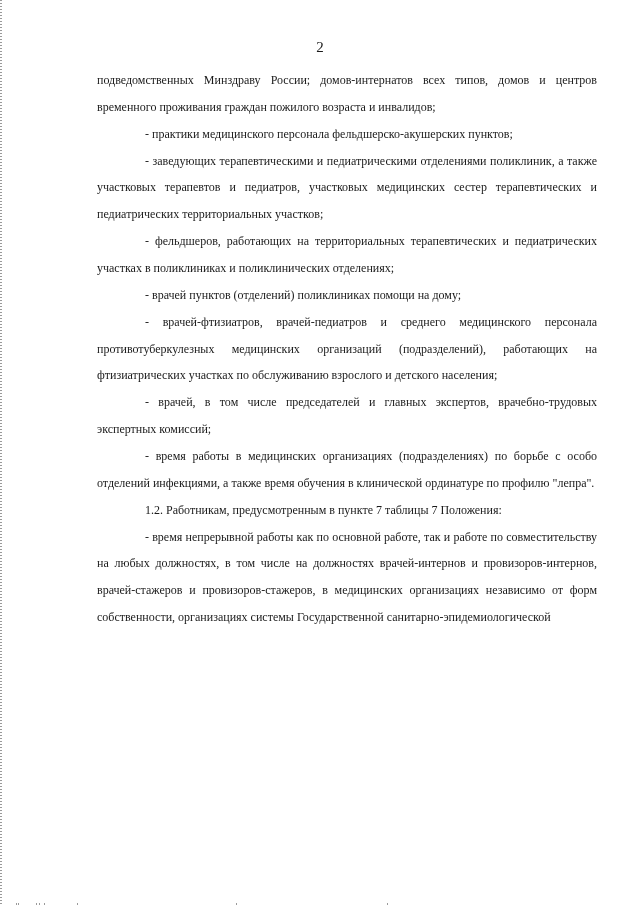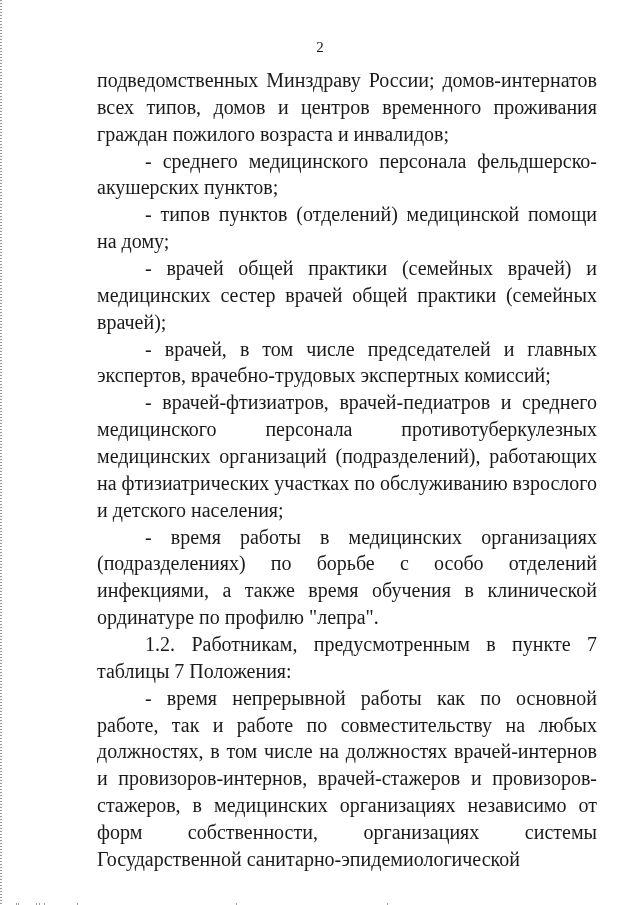--- a/index.html
+++ b/index.html
@@ -30,21 +30,21 @@
     width: 640px;
     text-align: center;
     font-size: 15px;
     line-height: 18px;
   }
   .body-text {
     position: absolute;
     top: 67px;
     left: 97px;
     width: 500px;
-    font-size: 20px;
+    font-size: 12px;
     line-height: 26.86px;
   }
   .para {
     margin: 0;
     text-align: justify;
     text-align-last: left;
   }
   .para.indent {
     text-indent: 48px;
   }
@@ -65,25 +65,26 @@
 </style>
 </head>
 <body>
 
 <div class="left-edge"></div>
 
 <div class="page-number">2</div>
 
 <div class="body-text">
   <p class="para">подведомственных Минздраву России; домов-интернатов всех типов, домов и центров временного проживания граждан пожилого возраста и инвалидов;</p>
-  <p class="para indent">- среднего медицинского персонала фельдшерско-акушерских пунктов;</p>
-  <p class="para indent">- типов пунктов (отделений) медицинской помощи на дому;</p>
-  <p class="para indent">- врачей общей практики (семейных врачей) и медицинских сестер врачей общей практики (семейных врачей);</p>
+  <p class="para indent">- практики медицинского персонала фельдшерско-акушерских пунктов;</p>
+  <p class="para indent">- заведующих терапевтическими и педиатрическими отделениями поликлиник, а также участковых терапевтов и педиатров, участковых медицинских сестер терапевтических и педиатрических территориальных участков;</p>
+  <p class="para indent">- фельдшеров, работающих на территориальных терапевтических и педиатрических участках в поликлиниках и поликлинических отделениях;</p>
+  <p class="para indent">- врачей пунктов (отделений) поликлиниках помощи на дому;</p>
+  <p class="para indent">- врачей-фтизиатров, врачей-педиатров и среднего медицинского персонала противотуберкулезных медицинских организаций (подразделений), работающих на фтизиатрических участках по обслуживанию взрослого и детского населения;</p>
   <p class="para indent">- врачей, в том числе председателей и главных экспертов, врачебно-трудовых экспертных комиссий;</p>
-  <p class="para indent">- врачей-фтизиатров, врачей-педиатров и среднего медицинского персонала противотуберкулезных медицинских организаций (подразделений), работающих на фтизиатрических участках по обслуживанию взрослого и детского населения;</p>
   <p class="para indent">- время работы в медицинских организациях (подразделениях) по борьбе с особо отделений инфекциями, а также время обучения в клинической ординатуре по профилю "лепра".</p>
   <p class="para indent">1.2. Работникам, предусмотренным в пункте 7 таблицы 7 Положения:</p>
   <p class="para indent">- время непрерывной работы как по основной работе, так и работе по совместительству на любых должностях, в том числе на должностях врачей-интернов и провизоров-интернов, врачей-стажеров и провизоров-стажеров, в медицинских организациях независимо от форм собственности, организациях системы Государственной санитарно-эпидемиологической</p>
 </div>
 
 <div class="bottom-marks">
   <span style="left:16px"></span>
   <span style="left:18px"></span>
   <span style="left:36px"></span>
   <span style="left:39px"></span>

